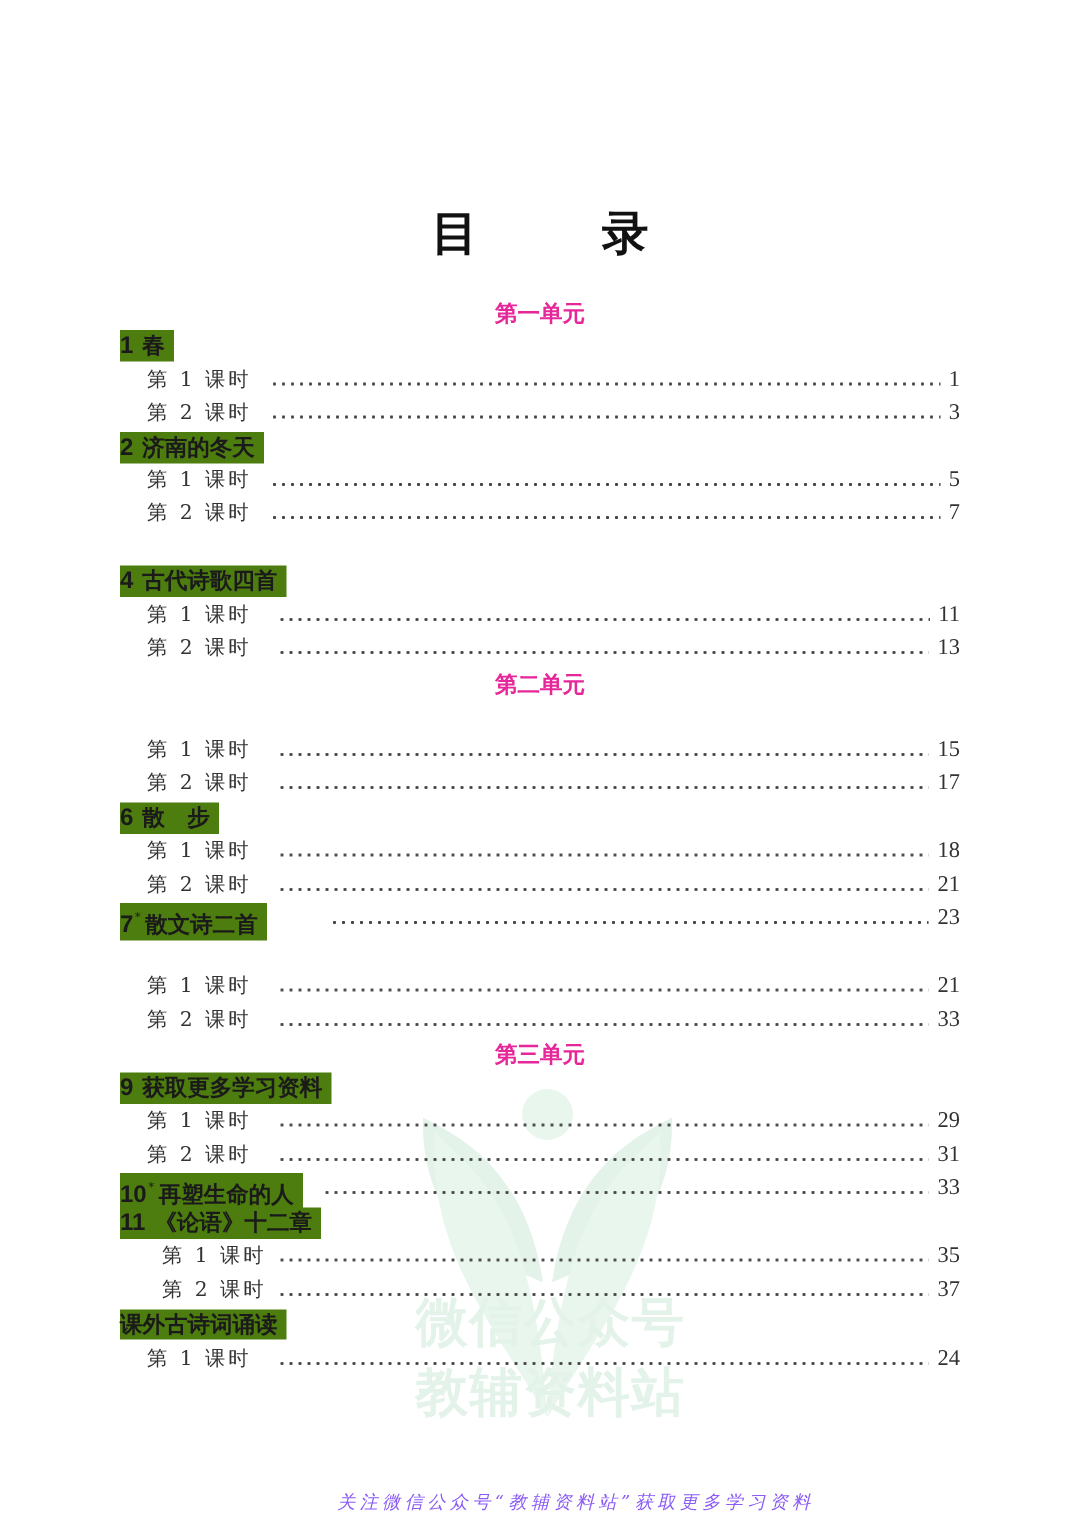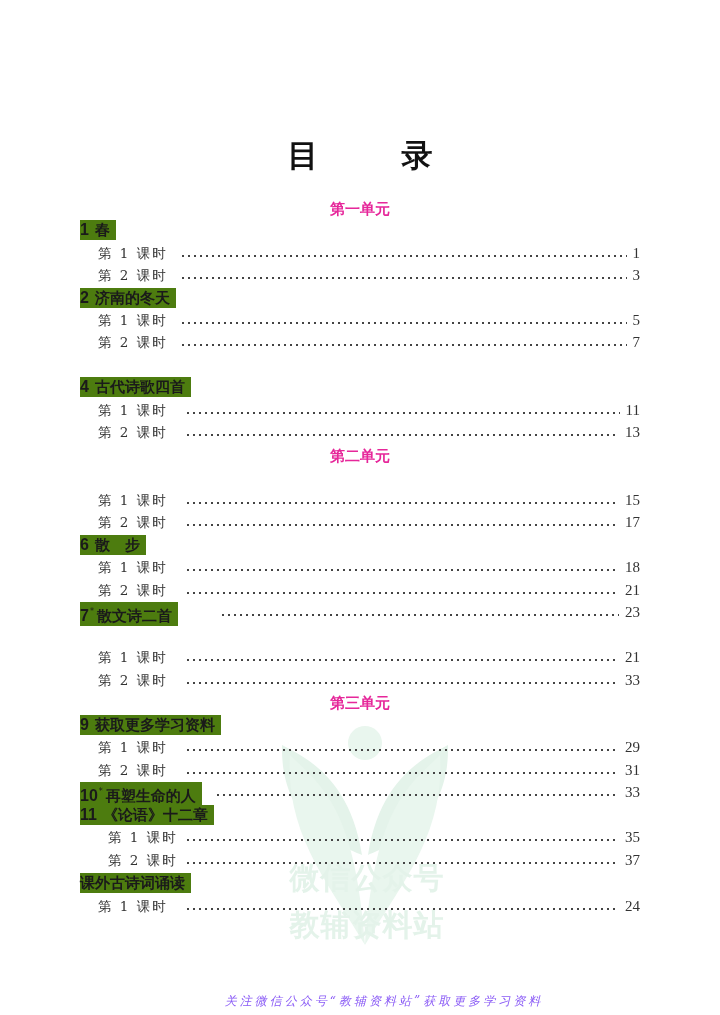--- a/index.html
+++ b/index.html
@@ -30,21 +30,21 @@
       pointer-events: none;
       z-index: 0;
     }
     .wm-text {
       position: absolute;
       left: 272px;
       width: 190px;
       text-align: center;
       font-family: "DejaVu Sans", sans-serif;
       font-weight: bold;
-      font-size: 30px;
+      font-size: 35px;
       letter-spacing: 1px;
       color: #e4f3ea;
       z-index: 0;
       white-space: nowrap;
     }
     .wm-line1 { top: 858px; }
     .wm-line2 { top: 905px; }
 
     .title {
       position: absolute;

